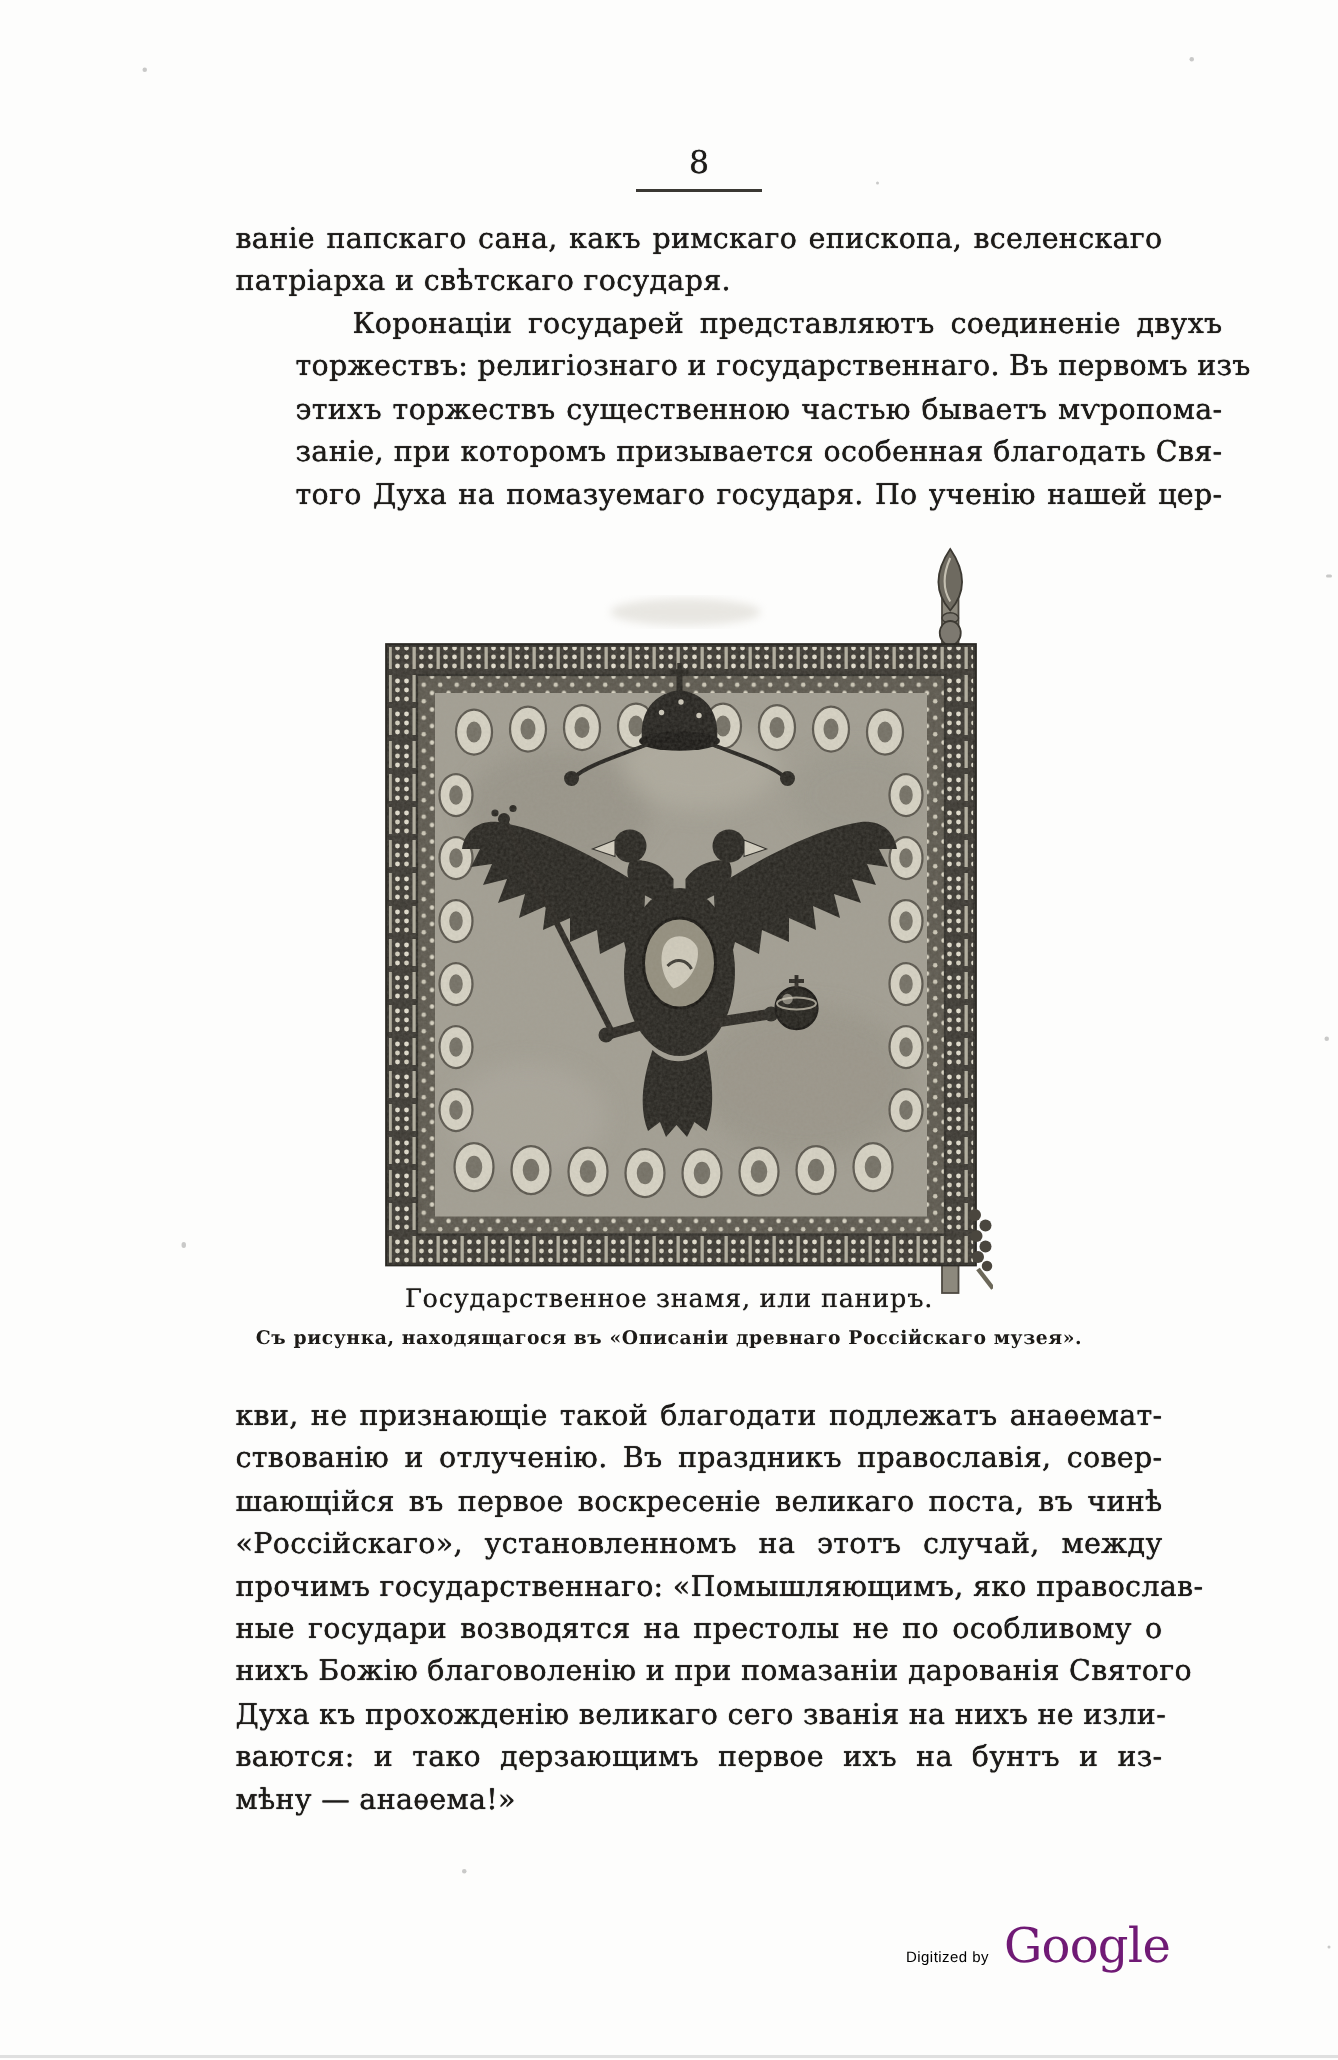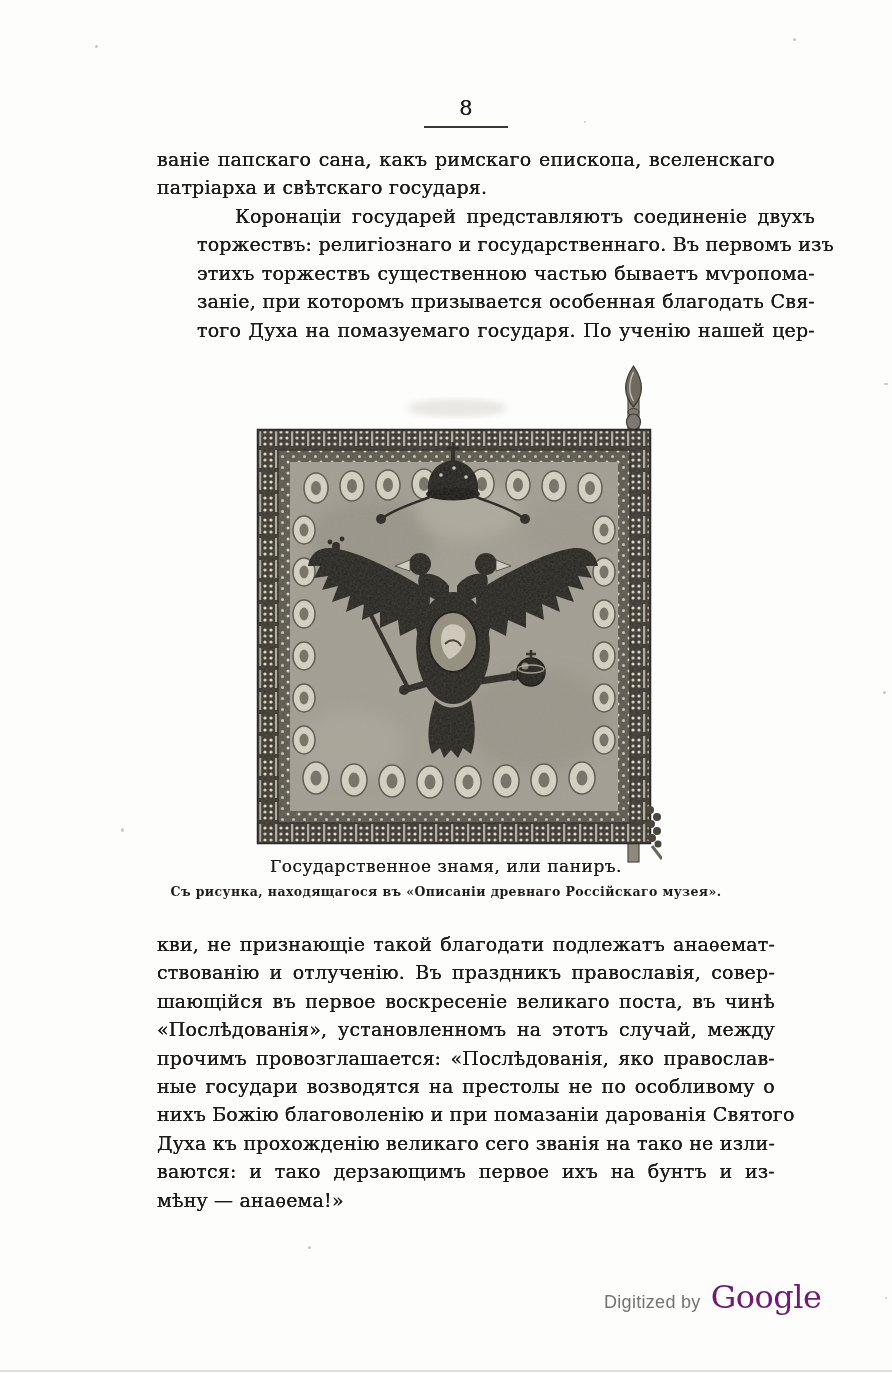--- a/index.html
+++ b/index.html
@@ -37,21 +37,21 @@
   }
   .caption-source{
     position:absolute; top:884px; left:0; width:892px; text-align:center;
     font-size:12.5px; font-weight:bold; letter-spacing:.4px;
   }
   
   .watermark{
     position:absolute; left:604px; top:1278px;
     display:flex; align-items:baseline; gap:10px;
   }
-  .wm-prefix{ font-family:"Liberation Sans","DejaVu Sans",sans-serif; font-size:18px; color:#737373; letter-spacing:.3px; }
+  .wm-prefix{ font-family:"Liberation Sans","DejaVu Sans",sans-serif; font-size:10px; color:#000000; letter-spacing:.3px; }
   .wm-logo{ font-family:"DejaVu Serif",serif; font-size:32px; color:#701a75; letter-spacing:-.5px; }
   
   .speck{ position:absolute; background:#8a8a8a; border-radius:50%; opacity:.45; }
   .bottom-line{ position:absolute; left:0; right:0; bottom:1px; height:2px; background:#dcdcdc; opacity:.9; }
 </style>
 </head>
 <body>
 
 <div class="page">
 
@@ -242,25 +242,25 @@
     </g>
   </svg>
 
   <div class="caption-title">Государственное знамя, или паниръ.</div>
   <div class="caption-source">Съ рисунка, находящагося въ «Описаніи древнаго Россійскаго музея».</div>
 
   <div class="para" id="para-c">
       <div class="tline">кви, не признающіе такой благодати подлежатъ анаѳемат-</div>
       <div class="tline">ствованію и отлученію. Въ праздникъ православія, совер-</div>
       <div class="tline">шающійся въ первое воскресеніе великаго поста, въ чинѣ</div>
-      <div class="tline">«Послѣдованія», установленномъ на этотъ случай, между</div>
-      <div class="tline">прочимъ провозглашается: «Послѣдованія, яко православ-</div>
+      <div class="tline">«Россійскаго», установленномъ на этотъ случай, между</div>
+      <div class="tline">прочимъ государственнаго: «Помышляющимъ, яко православ-</div>
       <div class="tline">ные государи возводятся на престолы не по особливому о</div>
       <div class="tline">нихъ Божію благоволенію и при помазаніи дарованія Святого</div>
-      <div class="tline">Духа къ прохожденію великаго сего званія на тако не изли-</div>
+      <div class="tline">Духа къ прохожденію великаго сего званія на нихъ не изли-</div>
       <div class="tline">ваются: и тако дерзающимъ первое ихъ на бунтъ и из-</div>
       <div class="tline last">мѣну — анаѳема!»</div>
     </div>
 
   <div class="watermark">
     <span class="wm-prefix">Digitized by</span>
     <span class="wm-logo">Google</span>
   </div>
 
   <div class="speck" style="left:95px;top:45px;width:3px;height:3px;"></div>

